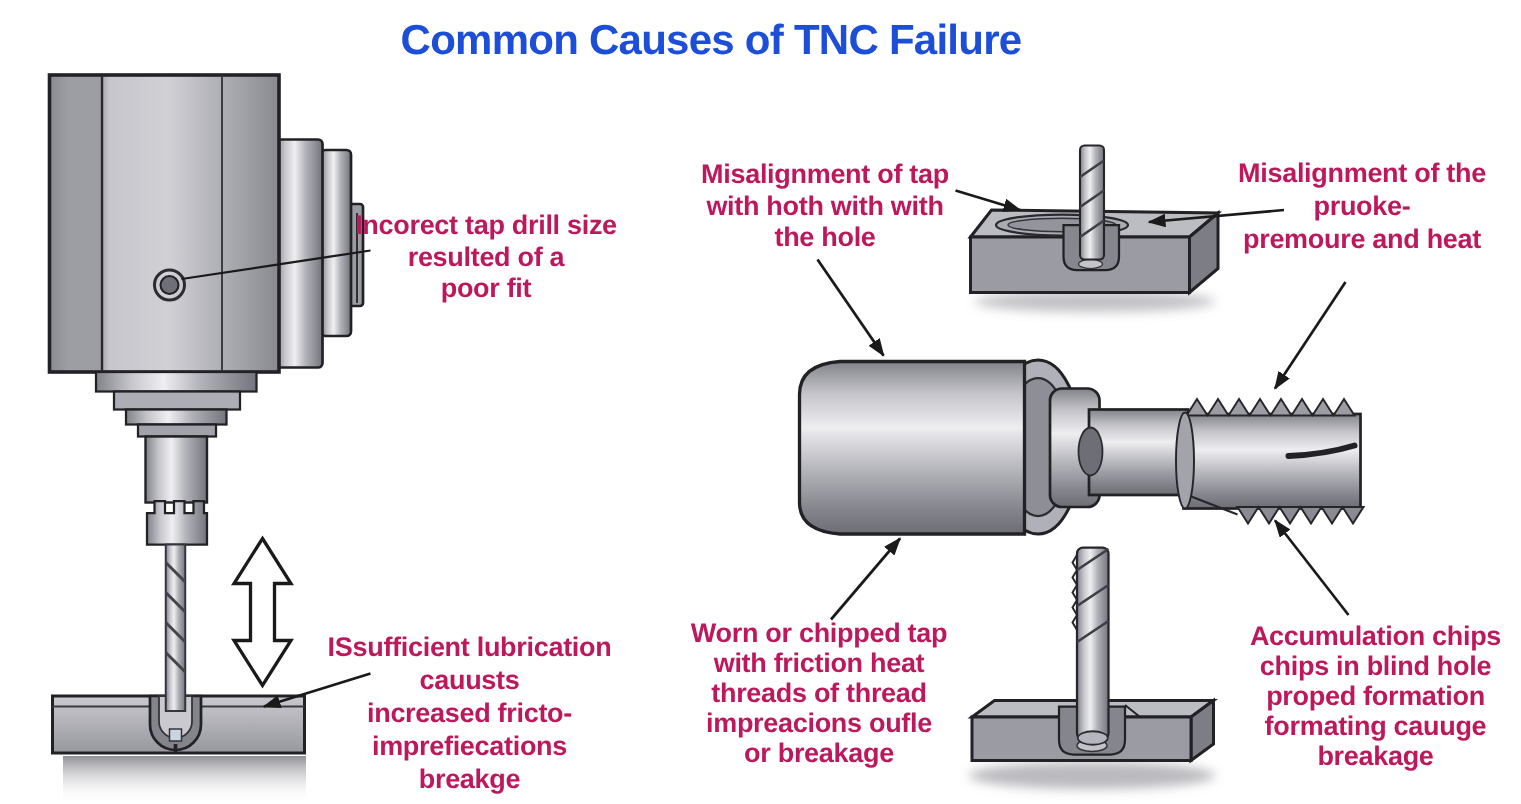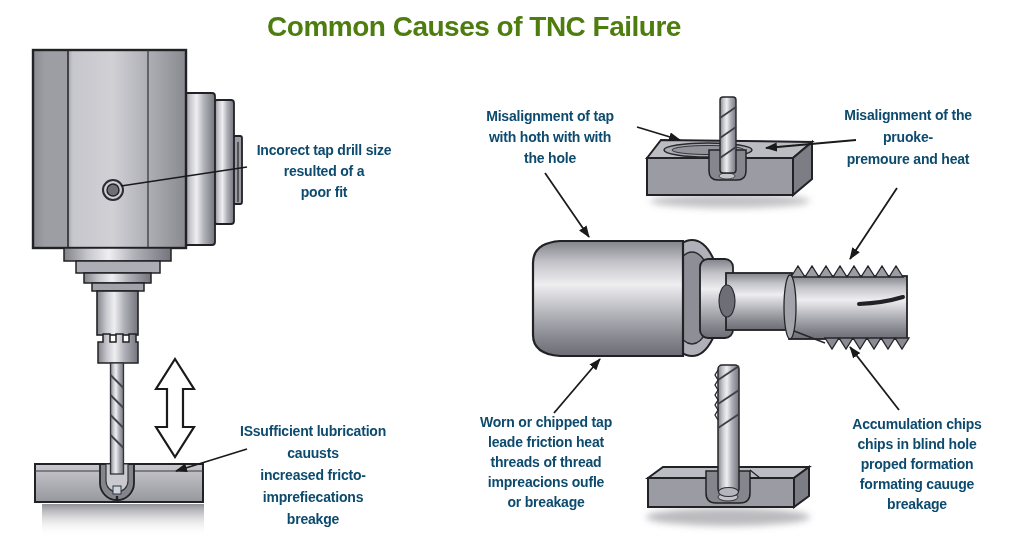--- a/index.html
+++ b/index.html
@@ -3,25 +3,25 @@
 <meta charset="utf-8">
 <style>
   html,body{margin:0;padding:0;background:#ffffff;}
   .canvas{
     position:relative;width:1014px;height:536px;background:#ffffff;
     font-family:"Liberation Sans",sans-serif;color:#141414;overflow:hidden;
   }
   .canvas svg{position:absolute;left:0;top:0;}
   .title{
     position:absolute;left:224px;top:11px;width:500px;text-align:center;
-    font-size:28px;font-weight:700;letter-spacing:-0.5px;color:#4d7c0f;
+    font-size:28px;font-weight:700;letter-spacing:-0.5px;color:#1d4ed8;
   }
   .label{
     position:absolute;text-align:center;white-space:pre-line;
-    font-size:14px;font-weight:700;line-height:21px;letter-spacing:-0.2px;color:#0c4a6e;
+    font-size:18px;font-weight:700;line-height:21px;letter-spacing:-0.2px;color:#be185d;
   }
   .lb1{left:194px;top:140px;width:260px;}
   .lb2{left:183px;top:420px;width:260px;line-height:22px;}
   .lb3{left:420px;top:106px;width:260px;}
   .lb4{left:778px;top:104px;width:260px;line-height:22px;}
   .lb5{left:416px;top:412px;width:260px;line-height:20px;}
   .lb6{left:787px;top:414px;width:260px;line-height:20px;}
 </style>
 </head>
 <body>
@@ -193,21 +193,21 @@
   <div class="label lb1">Incorect tap drill size
 resulted of a
 poor fit</div>
   <div class="label lb3">Misalignment of tap
 with hoth with with
 the hole</div>
   <div class="label lb4">Misalignment of the
 pruoke-
 premoure and heat</div>
   <div class="label lb5">Worn or chipped tap
-leade friction heat
+with friction heat
 threads of thread
 impreacions oufle
 or breakage</div>
   <div class="label lb6">Accumulation chips
 chips in blind hole
 proped formation
 formating cauuge
 breakage</div>
 </div>
 

